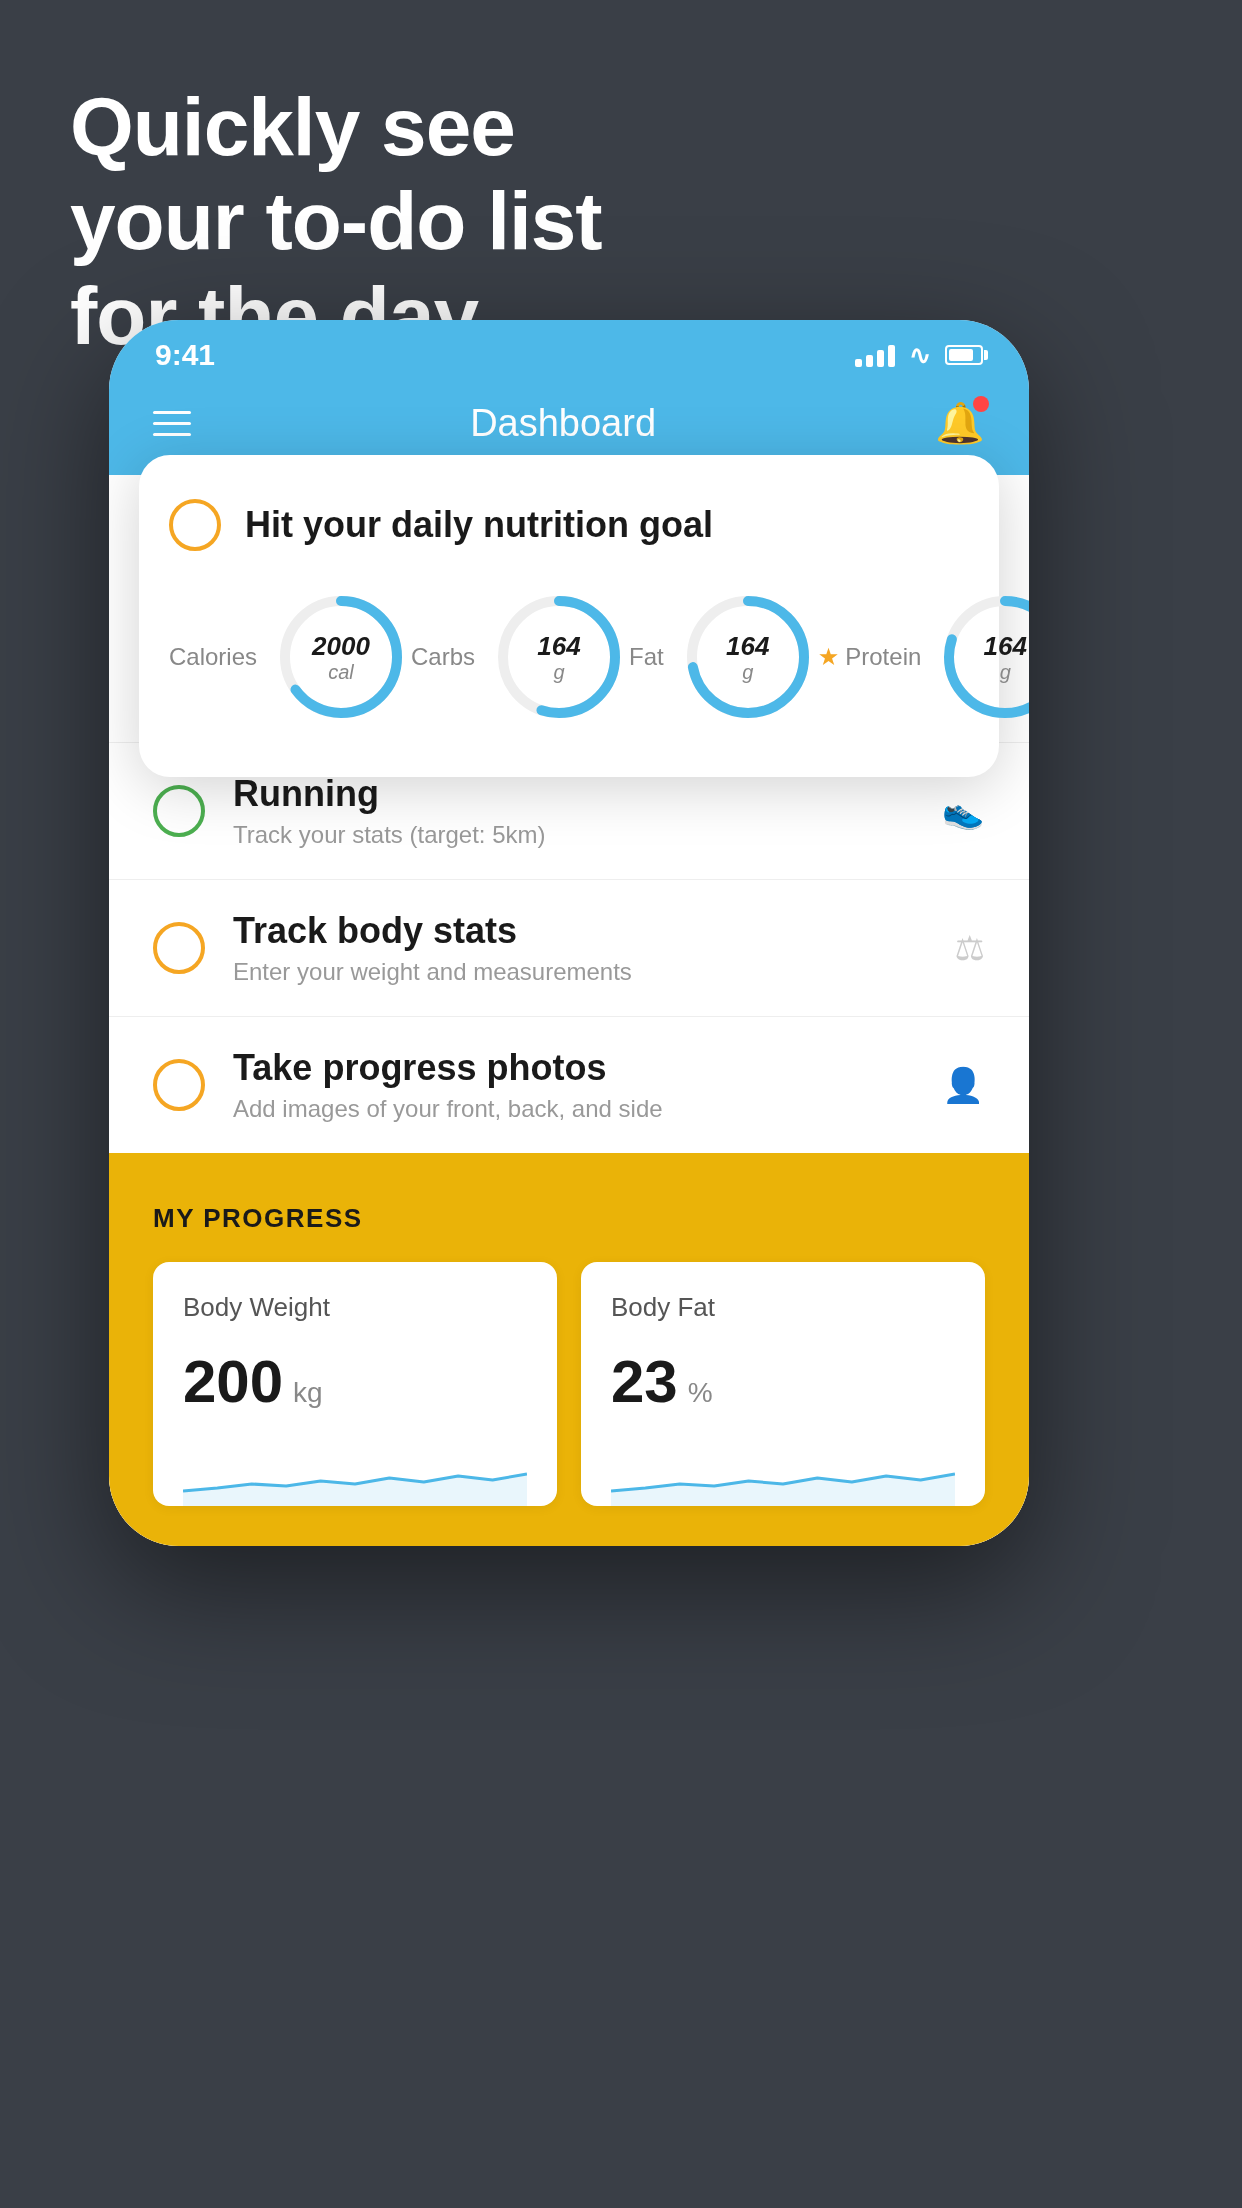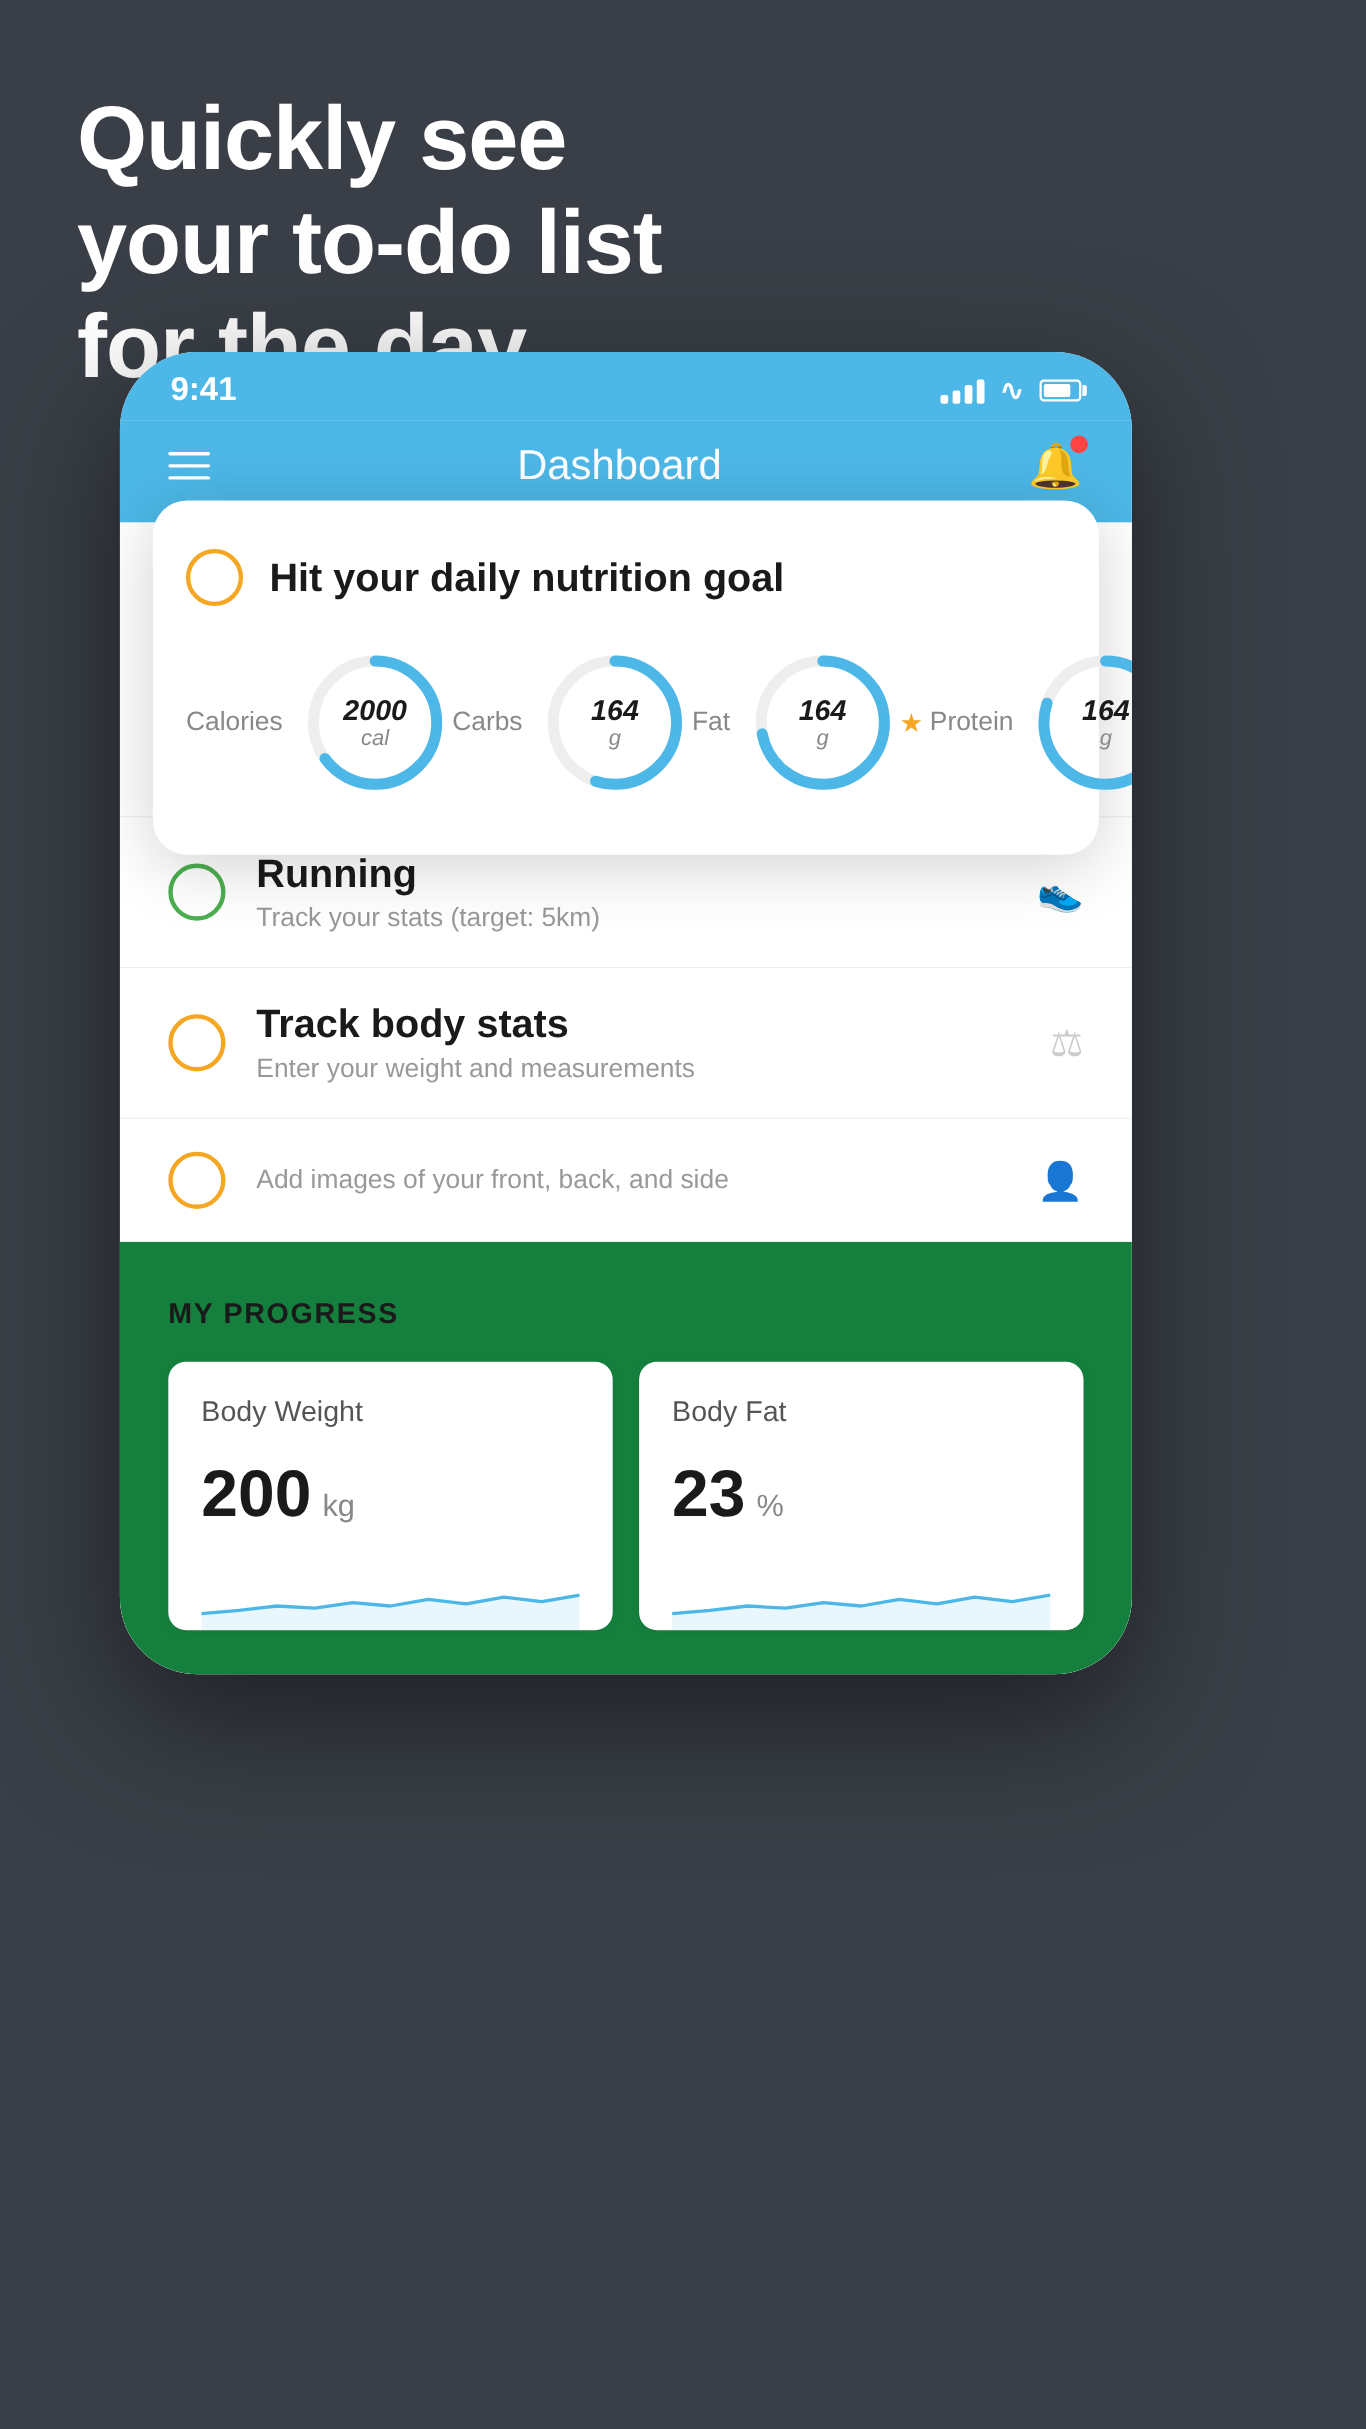--- a/index.html
+++ b/index.html
@@ -274,21 +274,21 @@
       color: #999;
     }
     .todo-icon {
       color: #ccc;
       font-size: 34px;
     }
 
     
     .progress-section {
       padding: 50px 44px 40px;
-      background: #15803d;
+      background: #eab308;
     }
     .progress-header {
       font-size: 26px;
       font-weight: 800;
       letter-spacing: 1.5px;
       color: #1a1a1a;
       margin-bottom: 28px;
     }
     .progress-cards {
       display: flex;
@@ -465,20 +465,21 @@
       <div class="todo-text">
         <div class="todo-title">Track body stats</div>
         <div class="todo-sub">Enter your weight and measurements</div>
       </div>
       <span class="todo-icon">⚖</span>
     </div>
 
     <div class="todo-item">
       <div class="todo-circle yellow"></div>
       <div class="todo-text">
+        <div class="todo-title">Take progress photos</div>
         <div class="todo-sub">Add images of your front, back, and side</div>
       </div>
       <span class="todo-icon">👤</span>
     </div>
   </div>
 
       <div class="progress-section">
         <div class="progress-header">MY PROGRESS</div>
         <div class="progress-cards" id="progress-cards">
 

